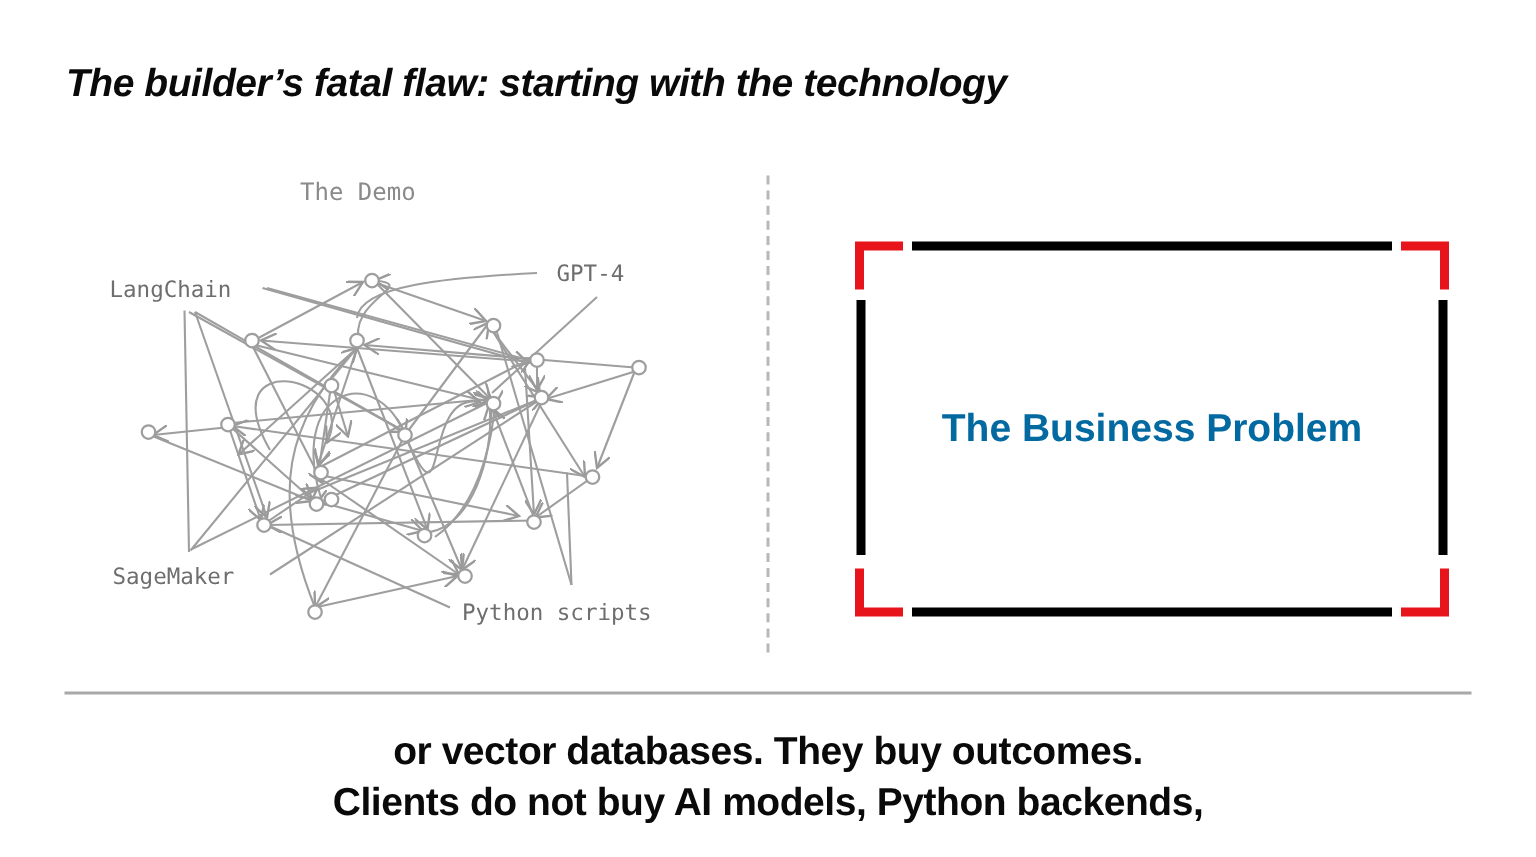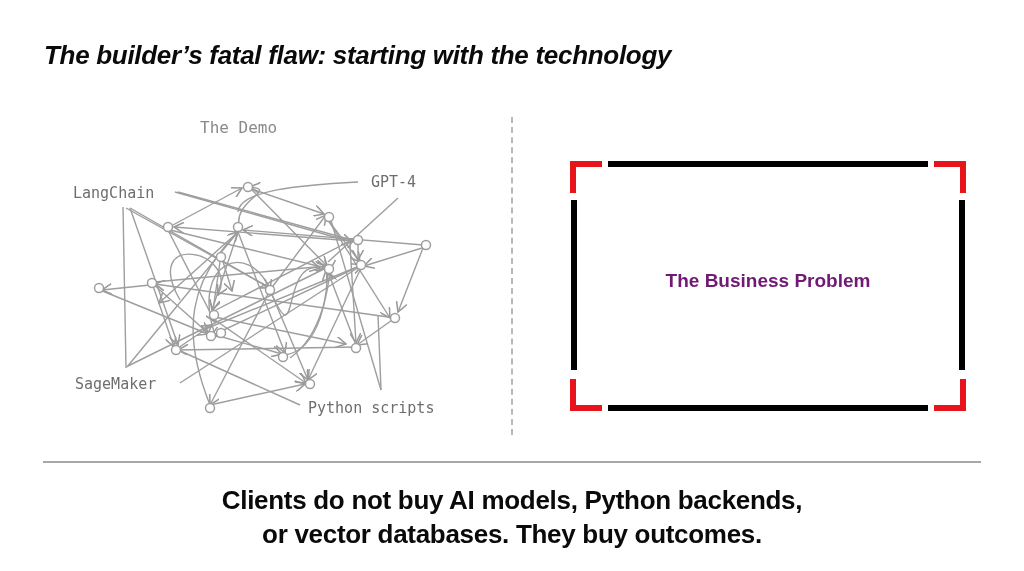--- a/index.html
+++ b/index.html
@@ -14,21 +14,21 @@
     font-family: "DejaVu Sans Mono", monospace; font-size: 16px; color: #8a8a8a;
   }
   .net { position: absolute; left: 0; top: 0; }
   .vdash {
     position: absolute; left: 511px; top: 117px; width: 0; height: 318px;
     border-left: 2px dashed #b8b8b8;
   }
   .problem-box { position: absolute; left: 570px; top: 160px; width: 396px; height: 252px; }
   .problem-text {
     position: absolute; left: 0; right: 0; top: 110px; text-align: center;
-    font-family: "Liberation Sans", sans-serif; font-weight: 700; font-size: 19px; color: #701a75;
+    font-family: "Liberation Sans", sans-serif; font-weight: 700; font-size: 26px; color: #0369a1;
   }
   .divider { position: absolute; left: 43px; top: 461px; width: 938px; height: 2px; background: #a8a8a8; }
   .tagline {
     position: absolute; left: 0; right: 0; top: 483px; text-align: center;
     font-family: "Liberation Sans", sans-serif; font-weight: 700; font-size: 26px; line-height: 34px;
     color: #0a0a0a; letter-spacing: -0.3px;
   }
   .tagline span { display: block; }
 </style>
 </head>
@@ -160,15 +160,15 @@
       <polyline points="3,219 3,248 32,248"></polyline>
       <polyline points="364,248 393,248 393,219"></polyline>
     </g>
   </svg>
   <div class="problem-text">The Business Problem</div>
 </div>
 
 <div class="divider"></div>
 
 <div class="tagline">
+  <span>or vector databases. They buy outcomes.</span>
   <span>Clients do not buy AI models, Python backends,</span>
-  <span>or vector databases. They buy outcomes.</span>
 </div>
 
 </body></html>

